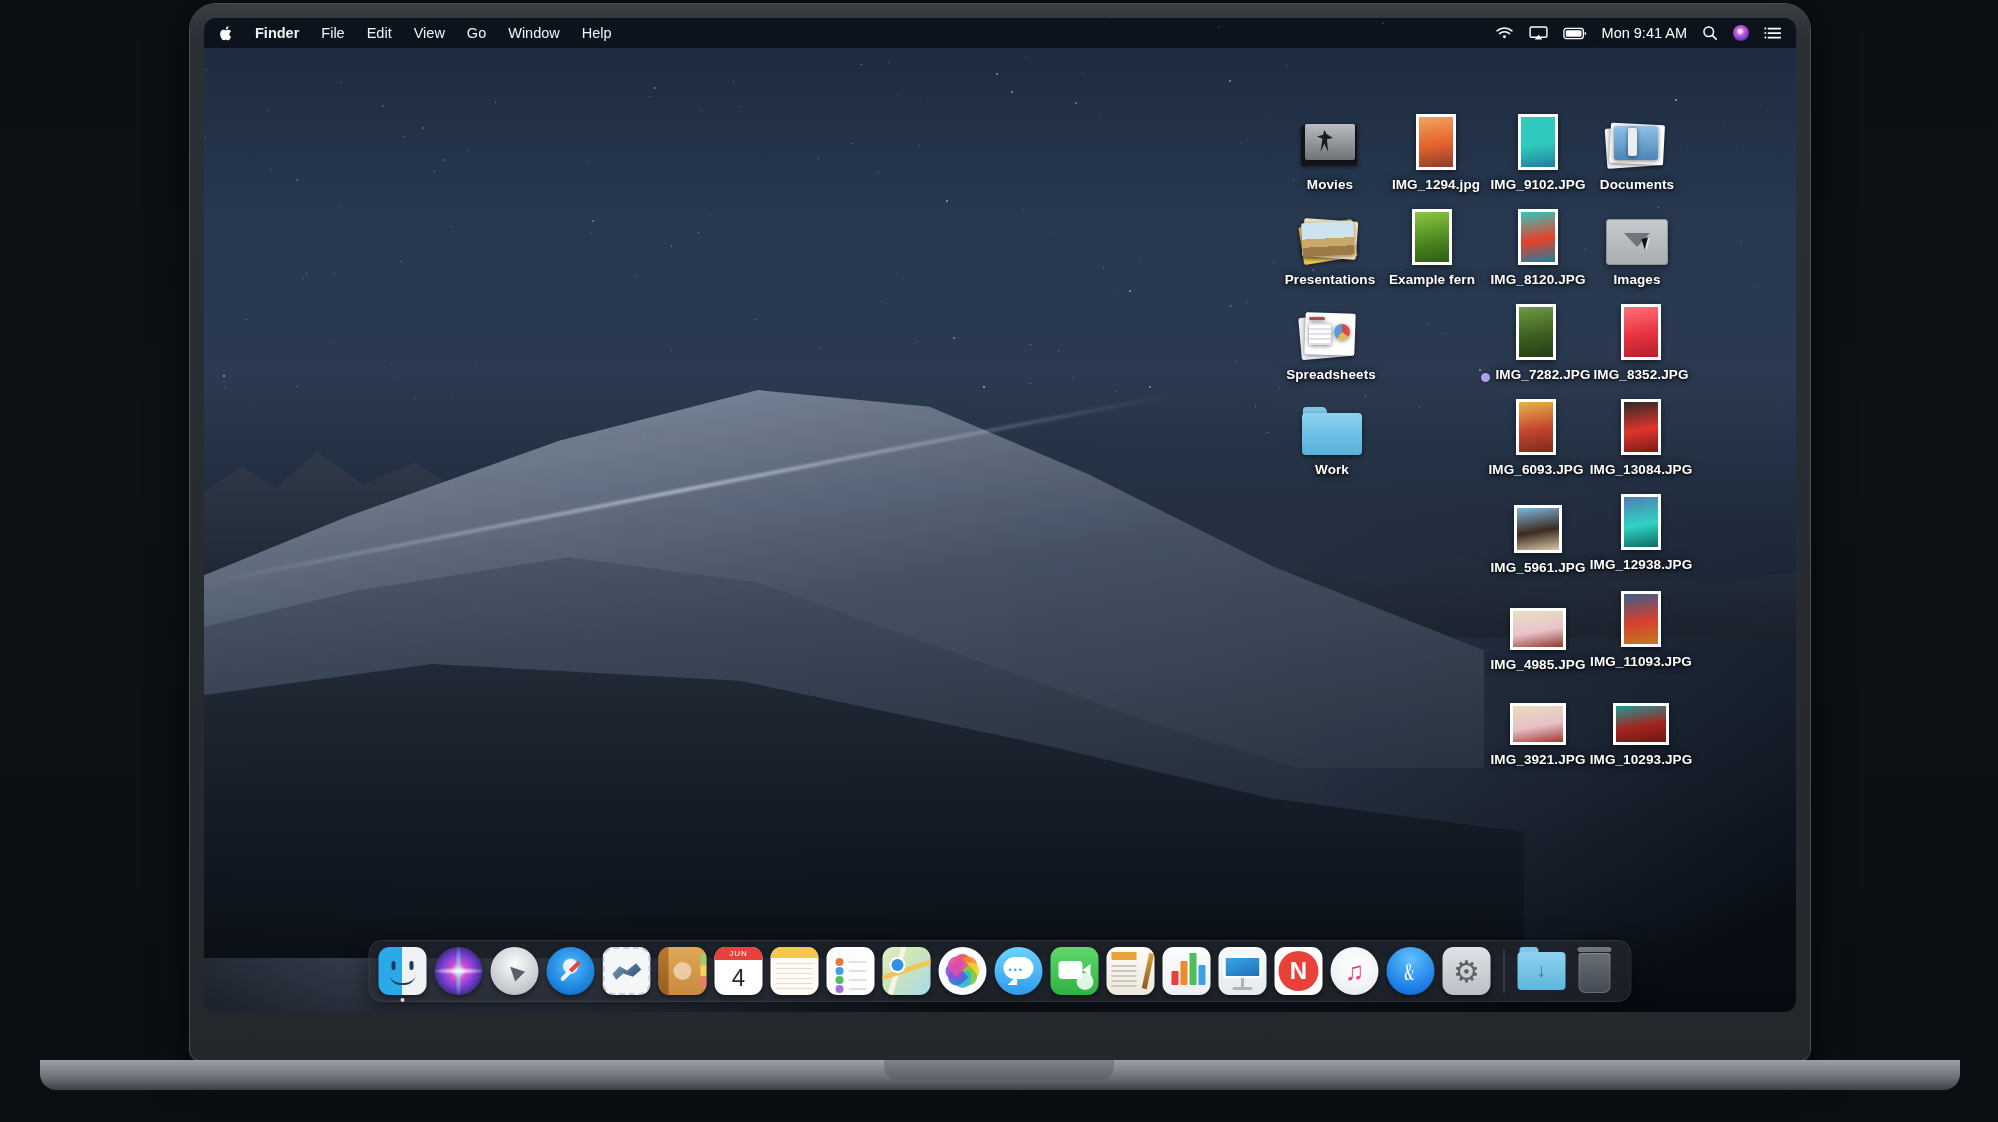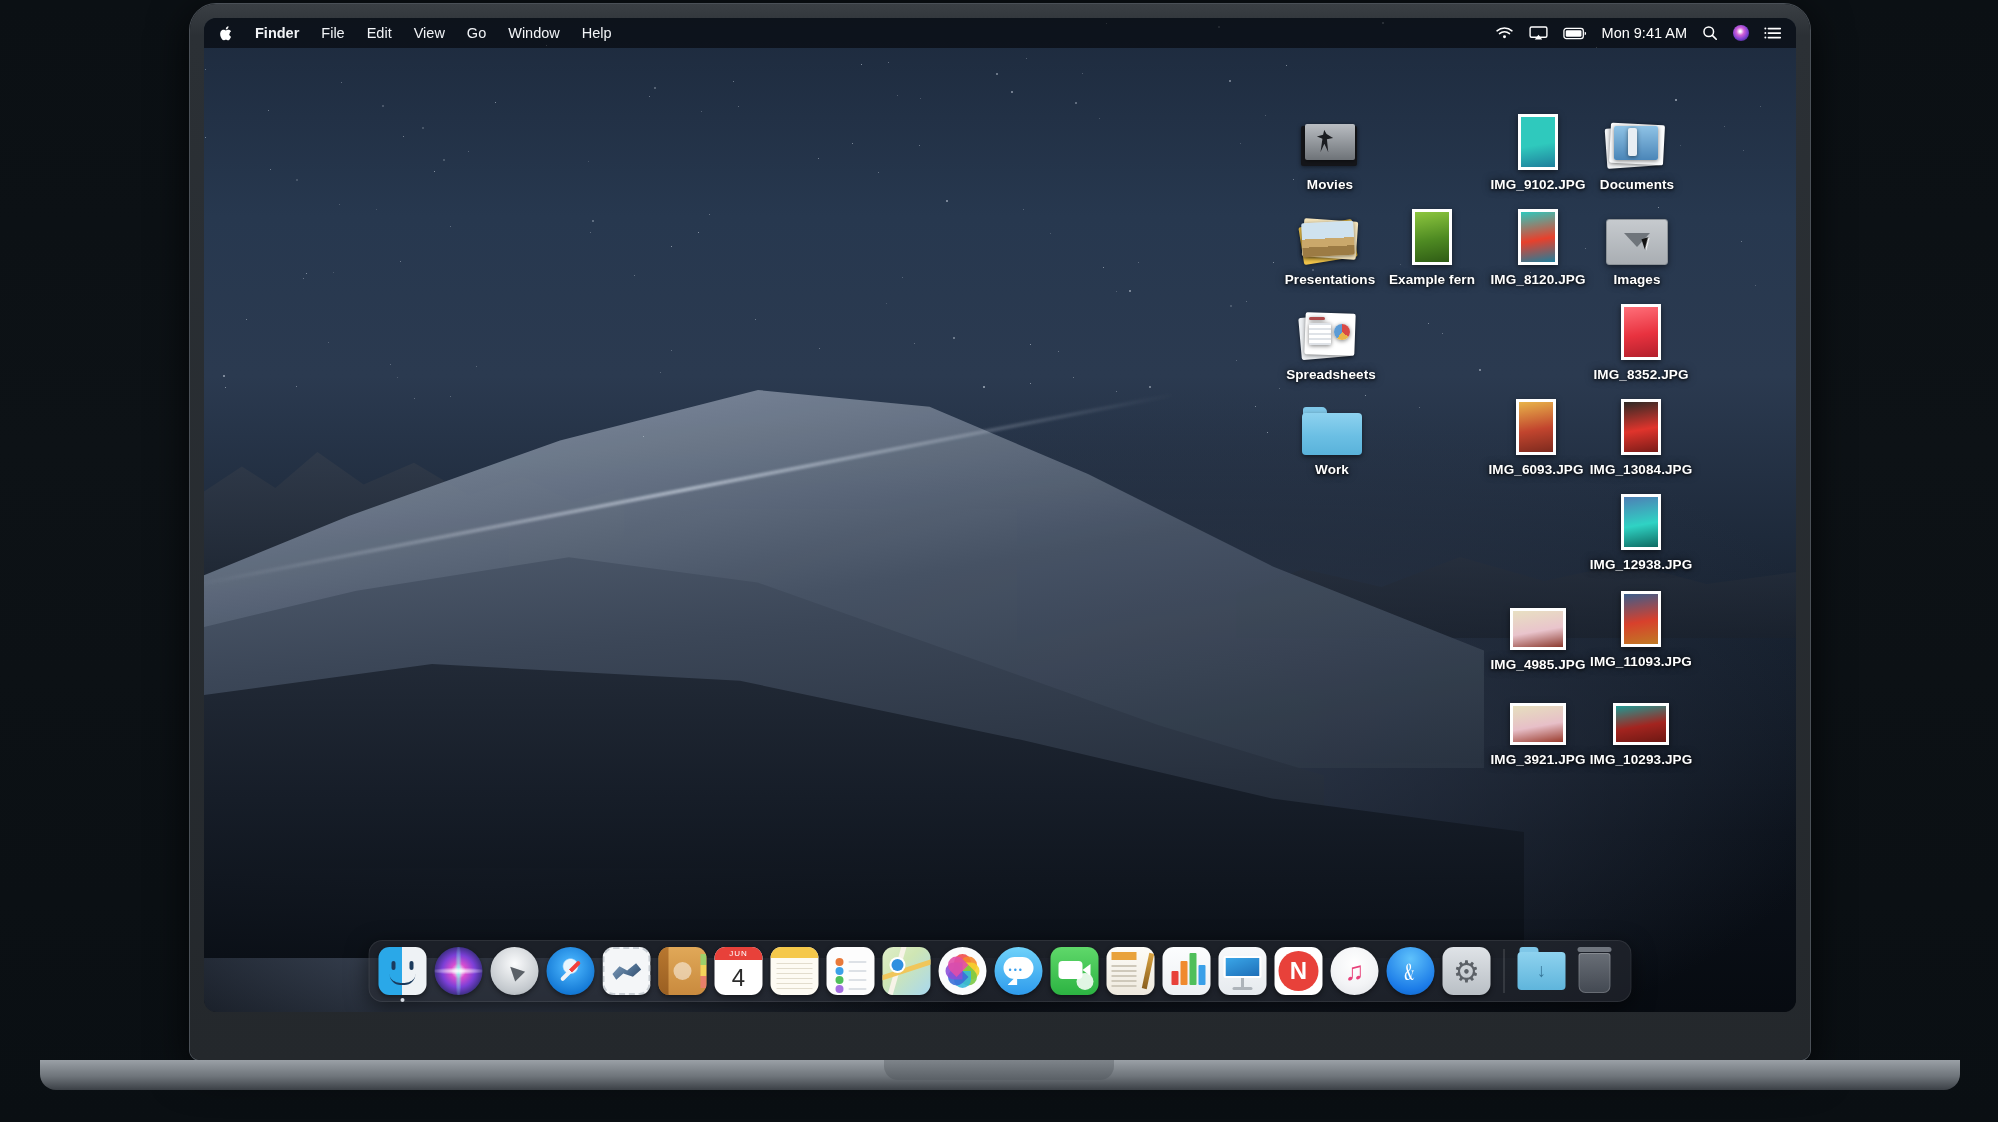--- a/index.html
+++ b/index.html
@@ -444,20 +444,30 @@
                     <div class="s" style="left:2px;top:8px;width:56px;height:40px;background:#15161a;"></div>
                     <div class="s" style="left:6px;top:6px;width:50px;height:36px;background:linear-gradient(180deg,#b9bdc2,#6e7378);"></div>
                     <div class="s" style="left:18px;top:12px;width:16px;height:22px;background:#1a1c20;clip-path:polygon(45% 0,60% 18%,100% 36%,62% 42%,70% 100%,46% 62%,22% 100%,34% 40%,0 30%,38% 22%);"></div>
                   </div>
                 </div>
               </div>
               <div class="lblrow">
                 <div class="lbl">Movies</div>
               </div>
             </div>
+            <div class="dicon" style="left: 1165px; top: 60px;">
+              <div class="art">
+                <div>
+                  <div class="photo ph-port" style="background: linear-gradient(170deg, rgb(242, 163, 92) 0%, rgb(228, 98, 47) 55%, rgb(140, 61, 42) 100%);"></div>
+                </div>
+              </div>
+              <div class="lblrow">
+                <div class="lbl">IMG_1294.jpg</div>
+              </div>
+            </div>
             <div class="dicon" style="left: 1267px; top: 60px;">
               <div class="art">
                 <div>
                   <div class="photo ph-port" style="background: linear-gradient(170deg, rgb(47, 201, 189) 0%, rgb(47, 201, 189) 55%, rgb(31, 127, 156) 100%);"></div>
                 </div>
               </div>
               <div class="lblrow">
                 <div class="lbl">IMG_9102.JPG</div>
               </div>
             </div>
@@ -532,20 +542,31 @@
                     <div class="s" style="left:9px;top:9px;width:16px;height:3px;background:#b04a4a;"></div>
                     <div class="s" style="left:9px;top:15px;width:22px;height:22px;background:repeating-linear-gradient(180deg,#dfe3e8 0 2px,#fff 2px 5px);"></div>
                     <div class="s" style="left:34px;top:16px;width:16px;height:16px;border-radius:50%;background:conic-gradient(#d84a46 0 35%,#e8b64a 35% 60%,#5b9bd5 60% 100%);"></div>
                   </div>
                 </div>
               </div>
               <div class="lblrow">
                 <div class="lbl">Spreadsheets</div>
               </div>
             </div>
+            <div class="dicon" style="left: 1265px; top: 250px;">
+              <div class="art">
+                <div>
+                  <div class="photo ph-port" style="background: linear-gradient(170deg, rgb(111, 155, 63) 0%, rgb(63, 95, 34) 55%, rgb(36, 60, 18) 100%);"></div>
+                </div>
+              </div>
+              <div class="lblrow">
+                <span class="tagdot" style="background: rgb(176, 162, 232);"></span>
+                <div class="lbl">IMG_7282.JPG</div>
+              </div>
+            </div>
             <div class="dicon" style="left: 1370px; top: 250px;">
               <div class="art">
                 <div>
                   <div class="photo ph-port" style="background: linear-gradient(170deg, rgb(255, 111, 121) 0%, rgb(232, 50, 63) 55%, rgb(179, 32, 44) 100%);"></div>
                 </div>
               </div>
               <div class="lblrow">
                 <div class="lbl">IMG_8352.JPG</div>
               </div>
             </div>
@@ -573,20 +594,30 @@
               </div>
             </div>
             <div class="dicon" style="left: 1370px; top: 345px;">
               <div class="art">
                 <div>
                   <div class="photo ph-port" style="background: linear-gradient(170deg, rgb(46, 42, 38) 0%, rgb(224, 52, 44) 55%, rgb(122, 28, 24) 100%);"></div>
                 </div>
               </div>
               <div class="lblrow">
                 <div class="lbl">IMG_13084.JPG</div>
+              </div>
+            </div>
+            <div class="dicon" style="left: 1267px; top: 443px;">
+              <div class="art">
+                <div>
+                  <div class="photo ph-sq" style="background: linear-gradient(170deg, rgb(127, 184, 220) 0%, rgb(60, 42, 34) 55%, rgb(214, 201, 168) 100%);"></div>
+                </div>
+              </div>
+              <div class="lblrow">
+                <div class="lbl">IMG_5961.JPG</div>
               </div>
             </div>
             <div class="dicon" style="left: 1370px; top: 440px;">
               <div class="art">
                 <div>
                   <div class="photo ph-port" style="background: linear-gradient(170deg, rgb(78, 127, 181) 0%, rgb(47, 211, 196) 55%, rgb(15, 107, 98) 100%);"></div>
                 </div>
               </div>
               <div class="lblrow">
                 <div class="lbl">IMG_12938.JPG</div>

